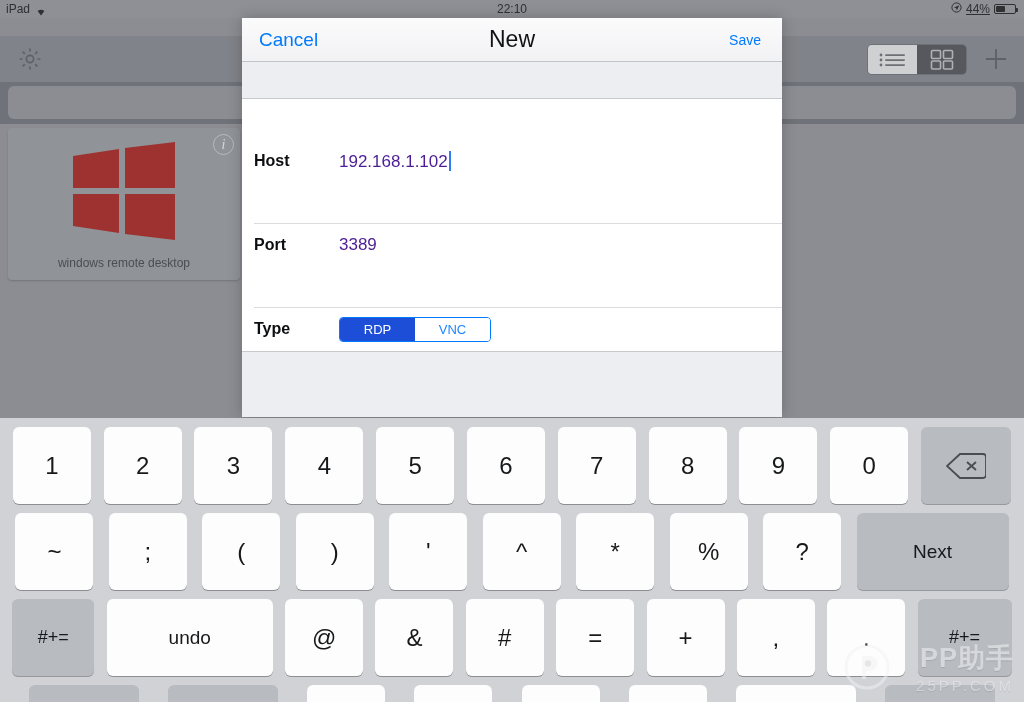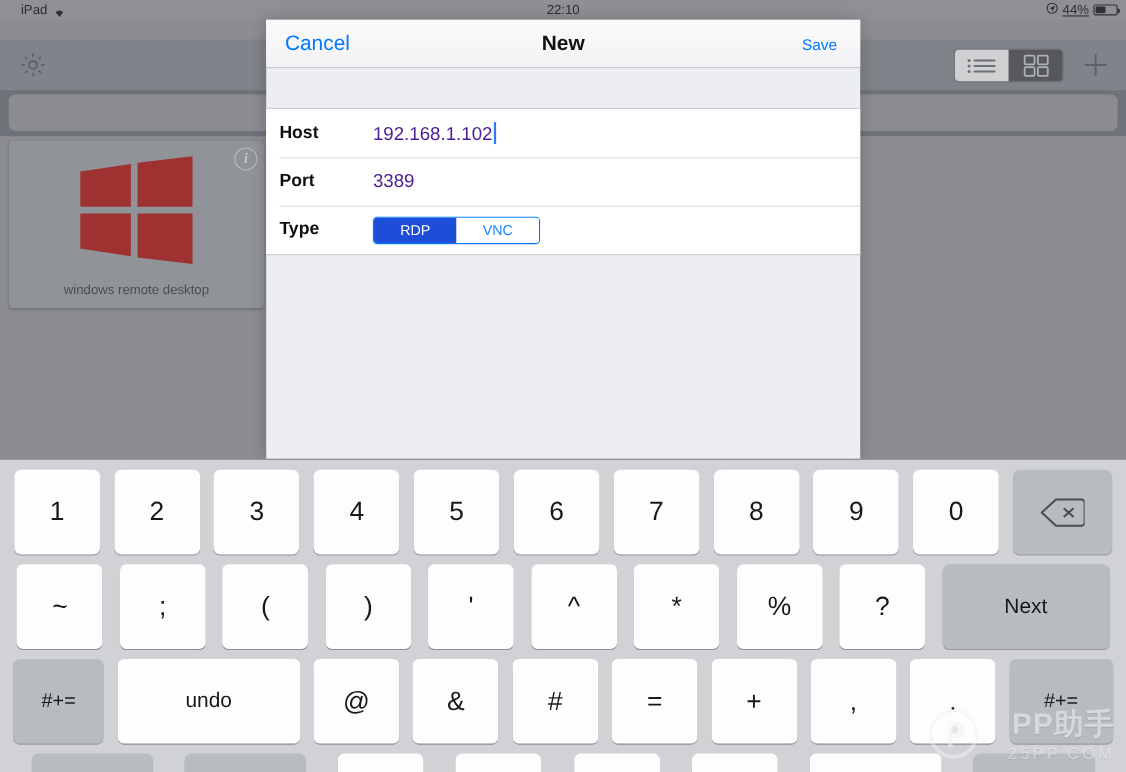--- a/index.html
+++ b/index.html
@@ -10,21 +10,21 @@
     background: #8b8d92;
   }
   #root { position: relative; width: 1024px; height: 702px; }
 
   
   .statusbar {
     position: absolute; top: 0; left: 0; width: 1024px; height: 18px;
     background: #8e9095; color: #2e3032; font-size: 12px;
     display: flex; align-items: center;
   }
-  .sb-left { position: absolute; left: 19px; display: flex; align-items: center; gap: 5px; }
+  .sb-left { position: absolute; left: 6px; display: flex; align-items: center; gap: 5px; }
   .sb-center { position: absolute; left: 0; width: 1024px; text-align: center; font-size: 12px; }
   .sb-right { position: absolute; right: 8px; display: flex; align-items: center; gap: 4px; font-size: 12px; text-decoration: underline; }
   .wifi-ico { display: inline-block; width: 12px; height: 10px; position: relative; top: 1px; }
   .batt {
     display: inline-block; width: 22px; height: 10px; border: 1px solid #2e3032;
     border-radius: 2px; position: relative;
   }
   .batt::after {
     content: ""; position: absolute; right: -3px; top: 3px; width: 2px; height: 4px;
     background: #2e3032; border-radius: 0 1px 1px 0;
@@ -81,26 +81,26 @@
     position: absolute; top: 18px; left: 242px; width: 540px; height: 399px;
     background: #eceef1; box-shadow: 0 0 14px rgba(0,0,0,0.22);
   }
   .modal-header {
     position: relative; height: 44px; width: 100%;
     background: linear-gradient(#fbfbfc, #f2f2f4);
     border-bottom: 1px solid #c3c4c7;
     display: flex; align-items: center;
   }
   .mh-cancel { position: absolute; left: 17px; color: #007aff; font-size: 19px; }
-  .mh-title { width: 100%; text-align: center; font-size: 19px; font-weight: bold; color: #111214; }
+  .mh-title { width: 100%; text-align: center; font-size: 23px; font-weight: normal; color: #111214; }
   .mh-save { position: absolute; right: 21px; color: #007aff; font-size: 14px; }
   .form-wrap { position: absolute; top: 80px; left: 0; width: 540px; background: #ffffff;
      border-top: 1px solid #c8c9cc; border-bottom: 1px solid #c8c9cc; }
   .form-row {
-    position: relative; height: 44px; display: flex; align-items: center; padding-left: 12px;
+    position: relative; height: 44px; display: flex; align-items: center; padding-left: 12px; margin-top: 40px;
   }
   .form-row + .form-row::before {
     content: ""; position: absolute; top: 0; left: 12px; right: 0; height: 1px; background: #dcdde0;
   }
   .row-label { width: 85px; font-size: 16px; font-weight: bold; color: #0d0e10; }
   .row-value { font-size: 17px; color: #4c1d95; position: relative; }
   .caret {
     display: inline-block; width: 2px; height: 20px; background: #2f7bf6;
     vertical-align: -4px; margin-left: 1px;
   }

